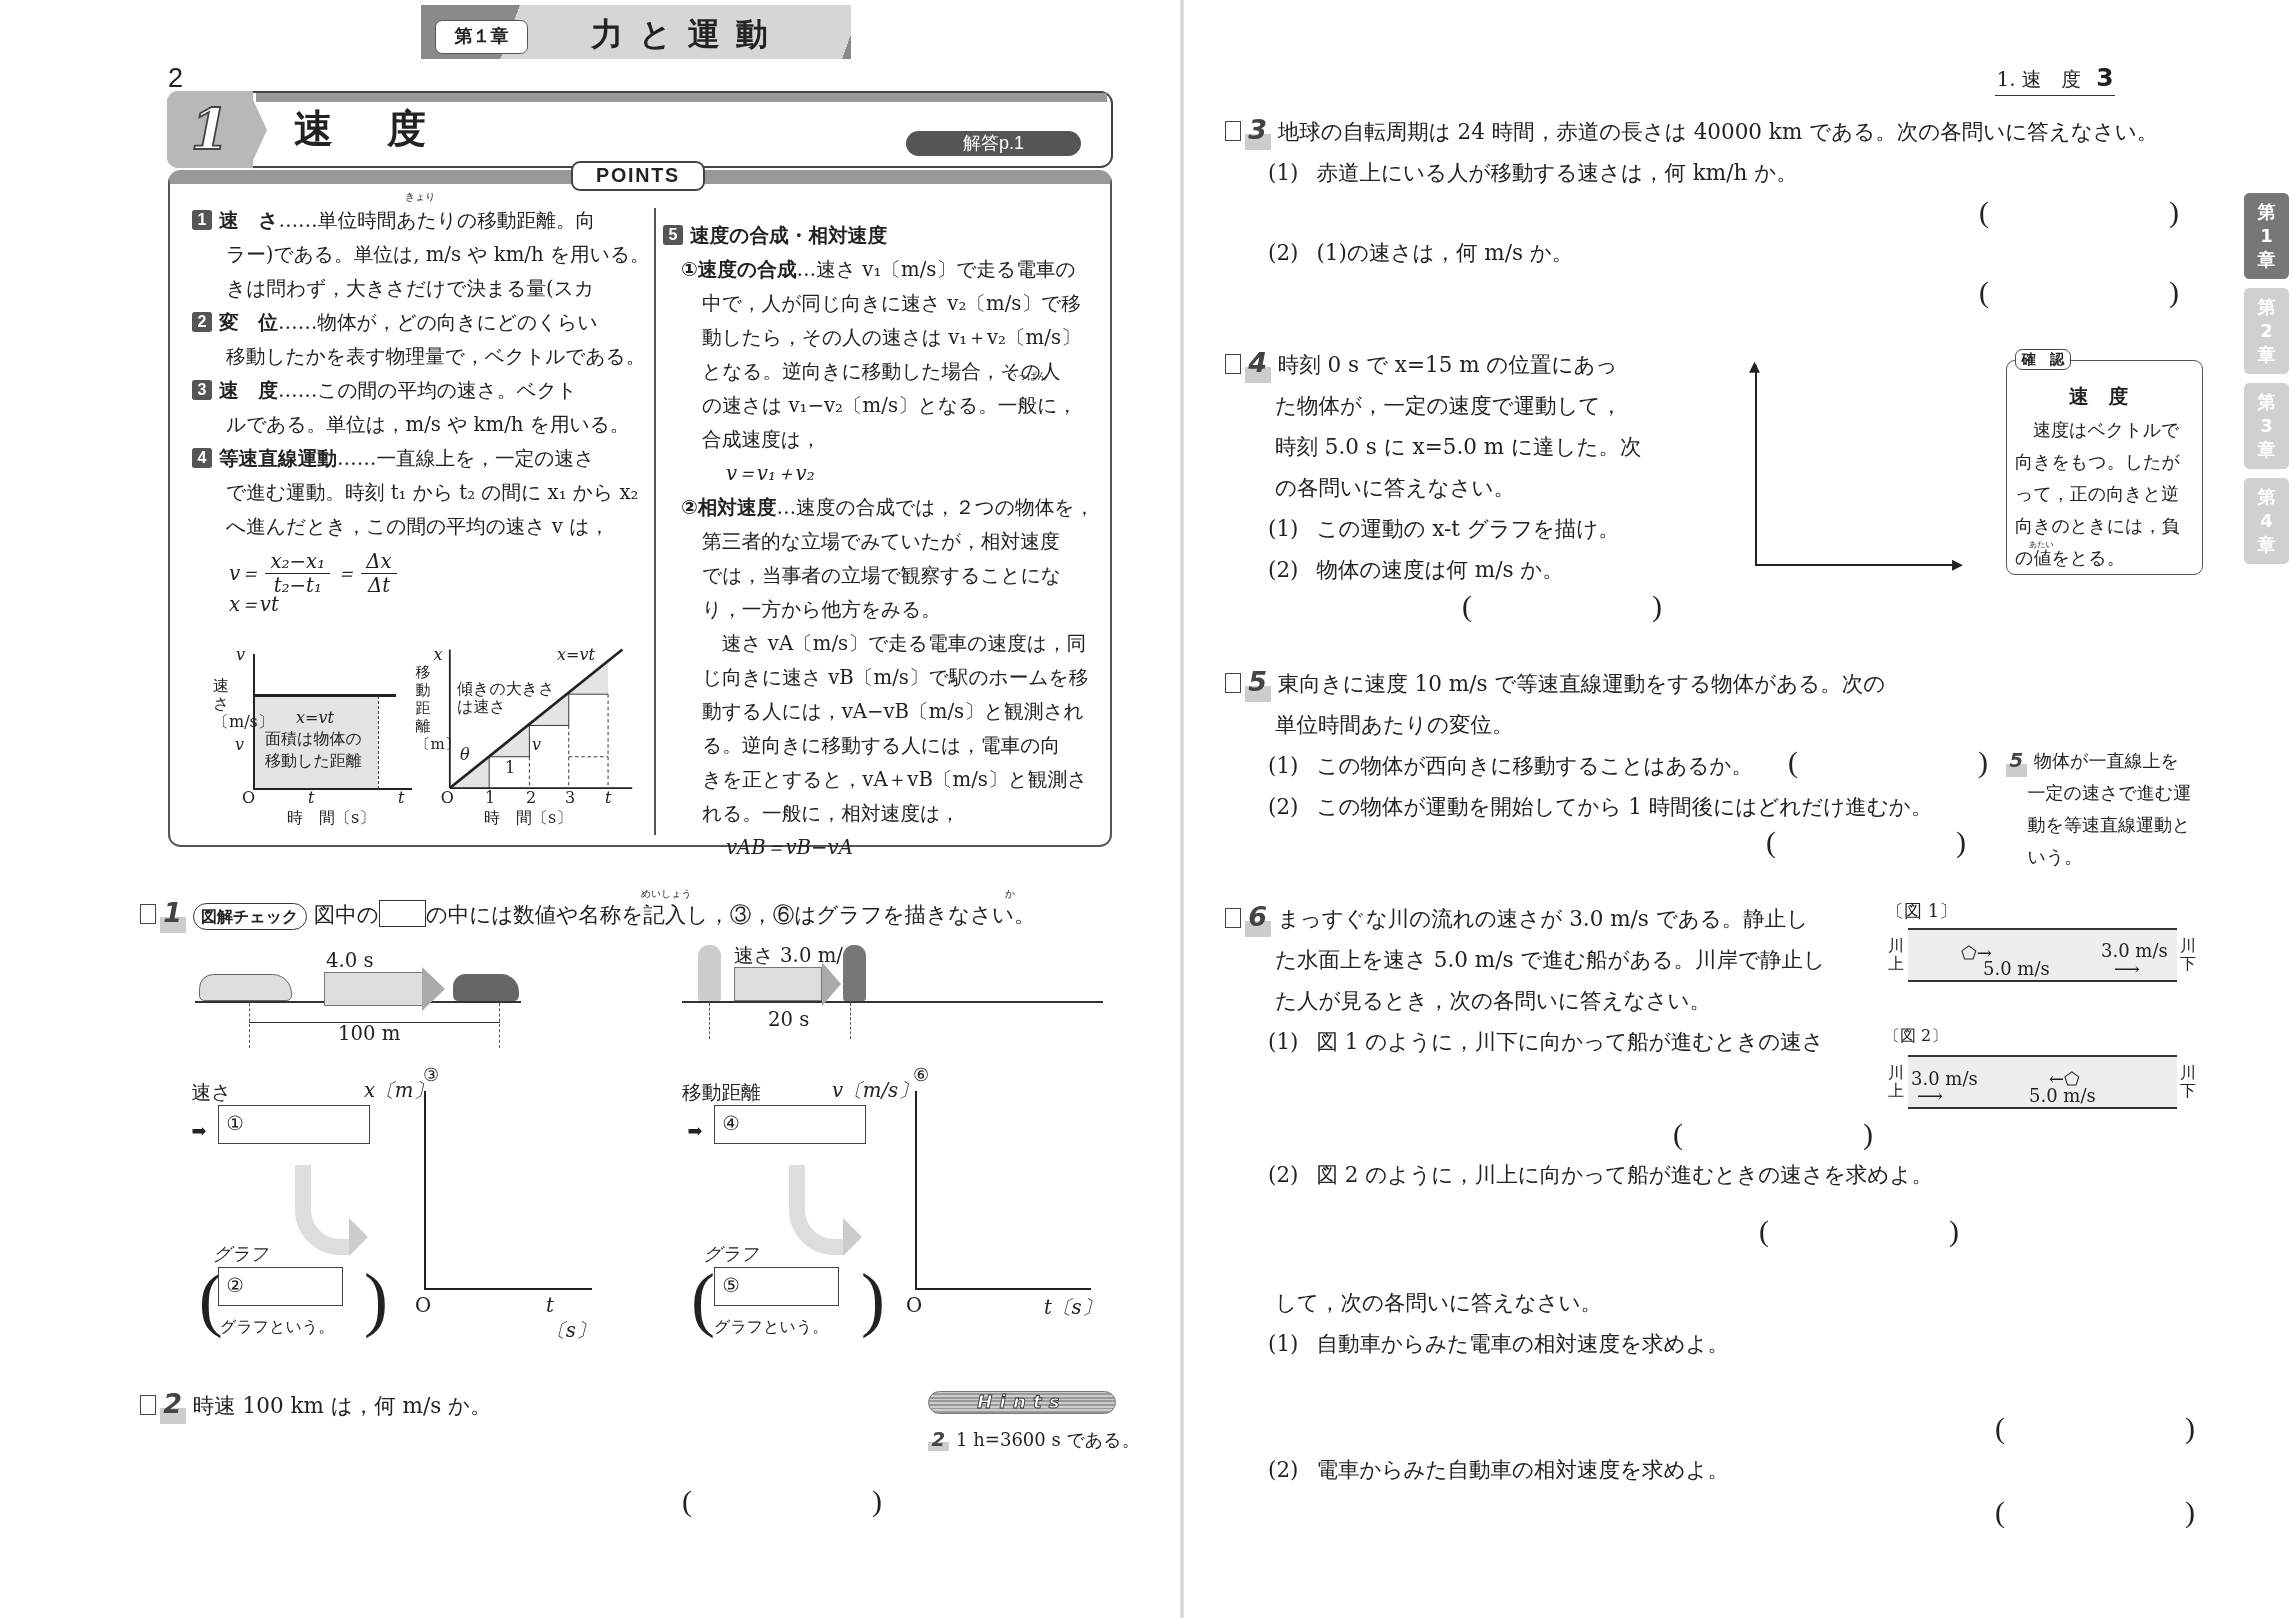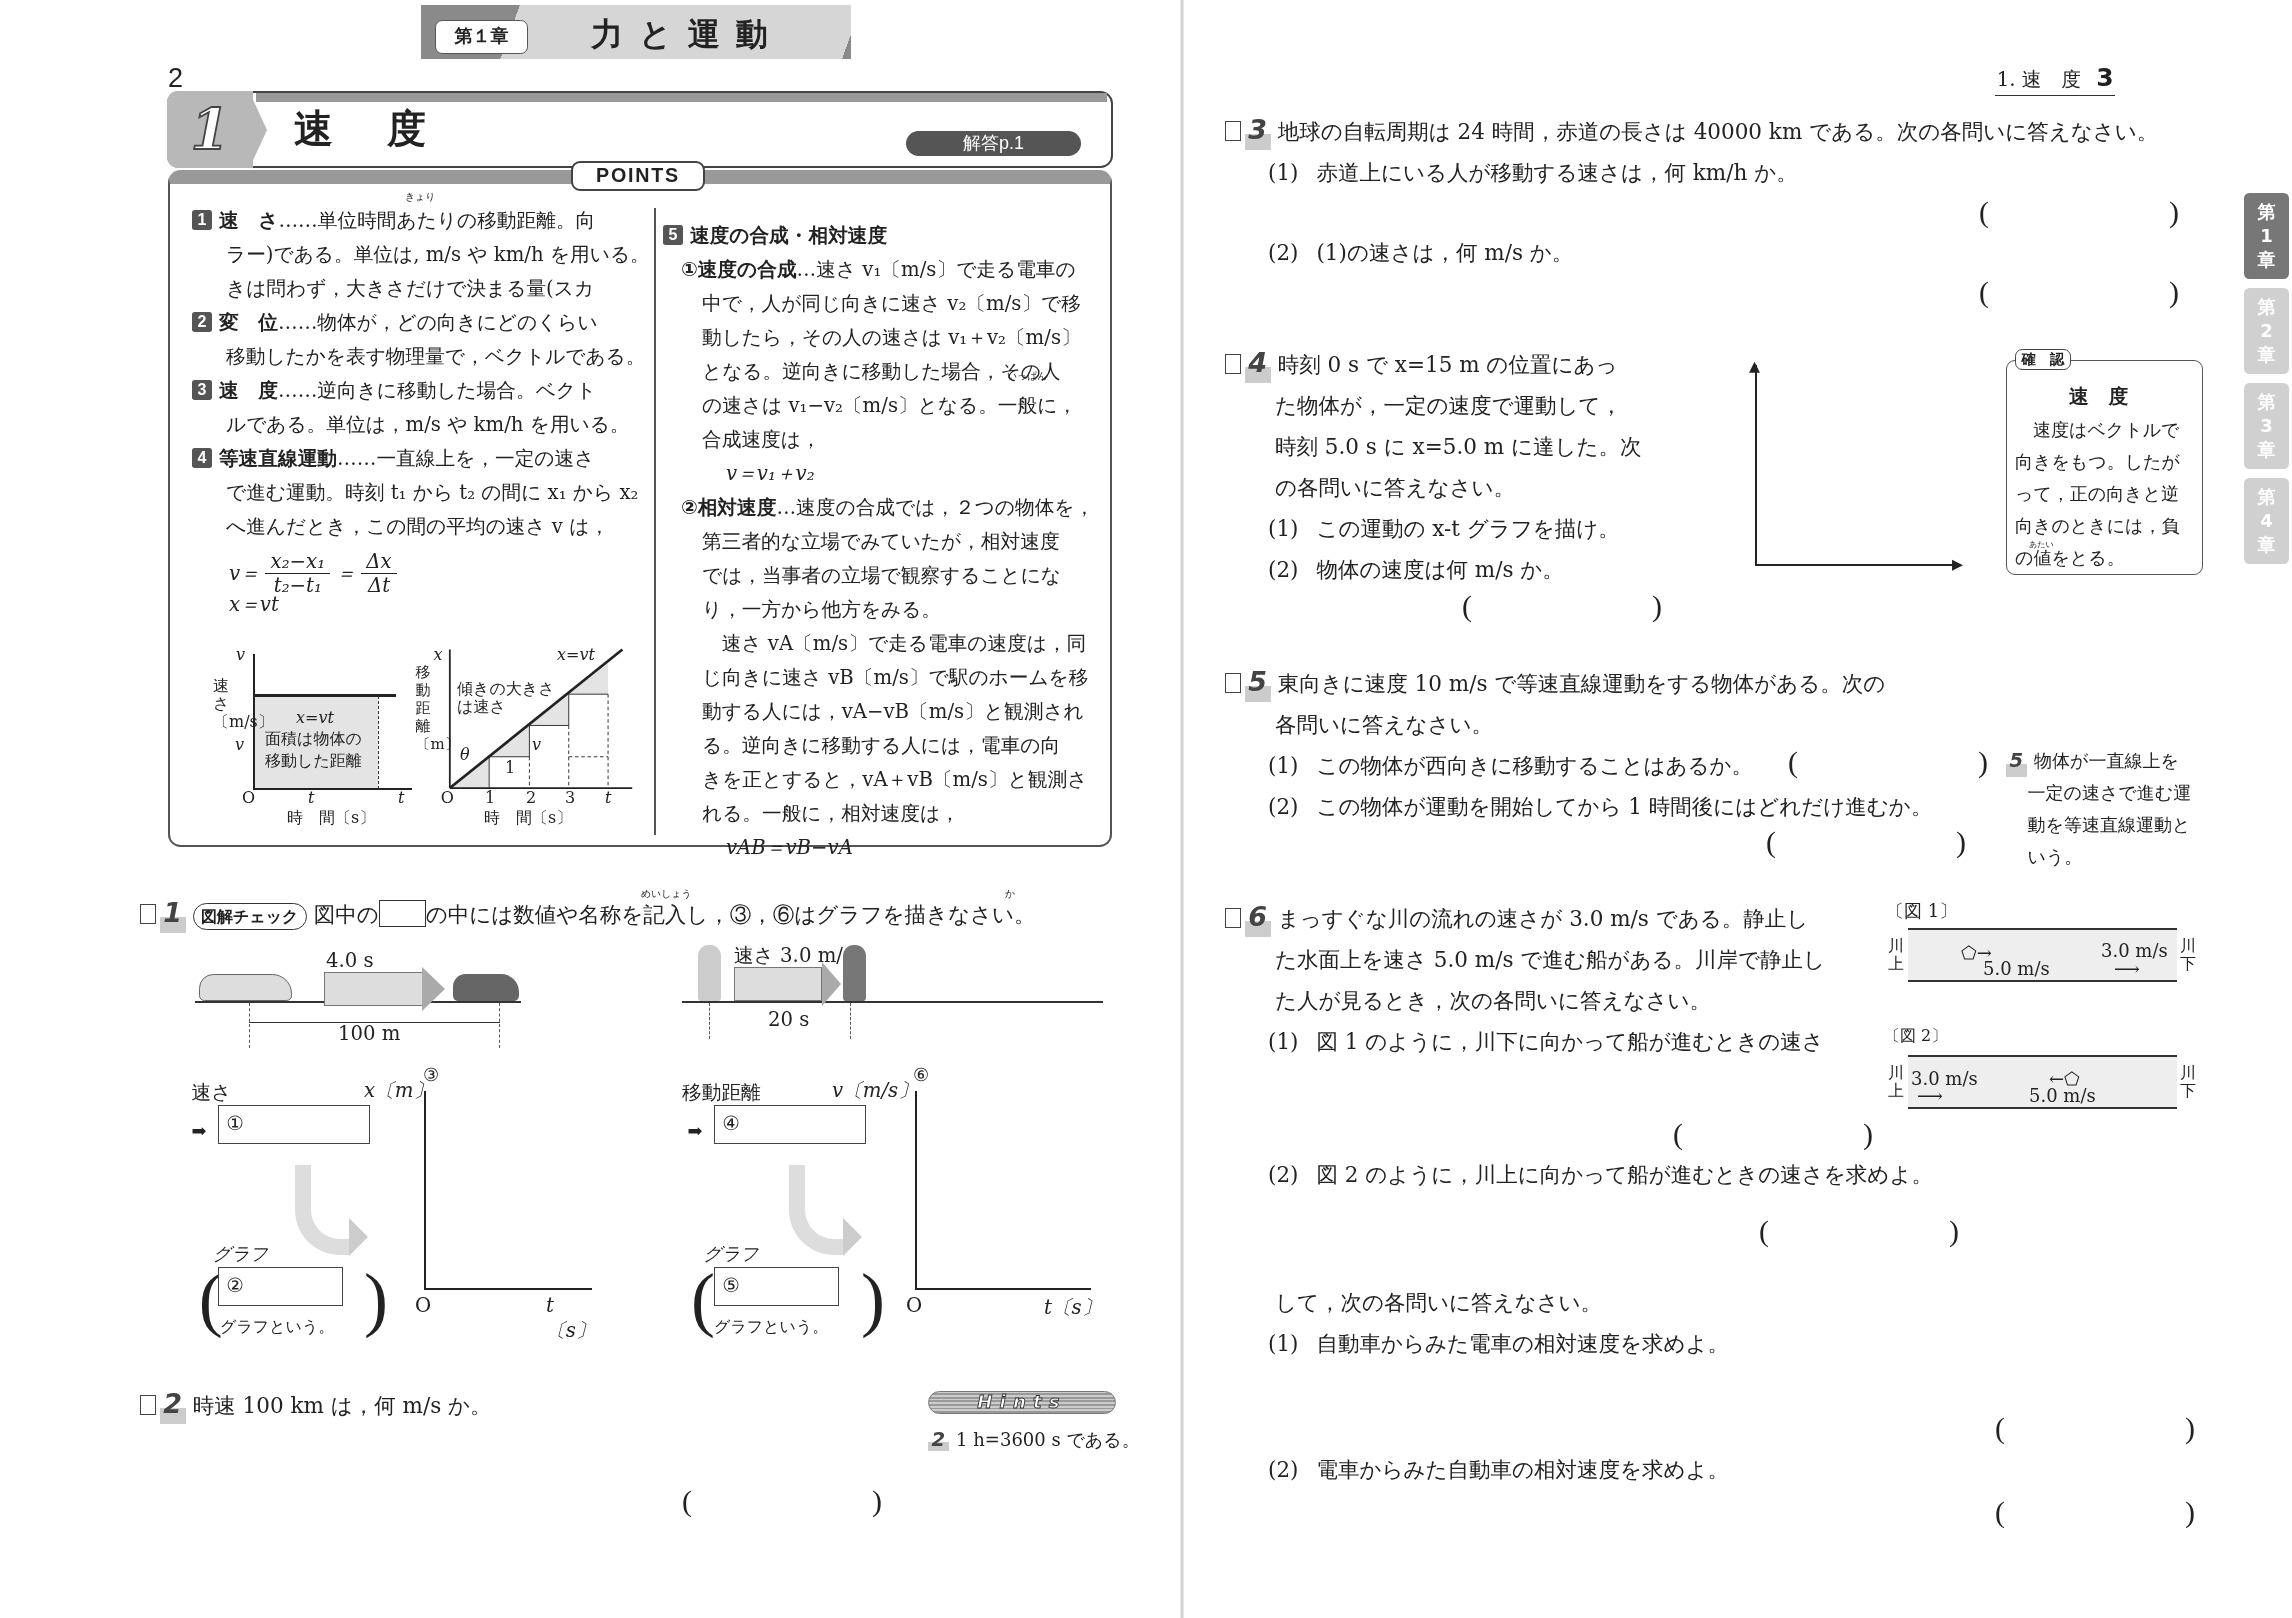--- a/index.html
+++ b/index.html
@@ -66,21 +66,21 @@
 <div class="abs pts-box"></div>
 <div class="abs pts-label">POINTS</div>
 <div class="abs pts-div"></div>
 
 <div class="abs txt" style="left:192px;top:204px">
   <div><span class="num-sq">1</span><span class="b">速　さ</span><span>……単位時間あたりの移動距離。向</span></div>
   <div style="padding-left:34px">ラー)である。単位は, m/s や km/h を用いる。</div>
   <div style="padding-left:34px">きは問わず，大きさだけで決まる量(スカ</div>
   <div><span class="num-sq">2</span><span class="b">変　位</span><span>……物体が，どの向きにどのくらい</span></div>
   <div style="padding-left:34px">移動したかを表す物理量で，ベクトルである。</div>
-  <div><span class="num-sq">3</span><span class="b">速　度</span><span>……逆向きに移動した場合。ベクト</span></div>
+  <div><span class="num-sq">3</span><span class="b">速　度</span><span>……この間の平均の速さ。ベクト</span></div>
   <div style="padding-left:34px">ルである。単位は，m/s や km/h を用いる。</div>
   <div><span class="num-sq">4</span><span class="b">等速直線運動</span><span>……一直線上を，一定の速さ</span></div>
   <div style="padding-left:34px">で進む運動。時刻 t₁ から t₂ の間に x₁ から x₂</div>
   <div style="padding-left:34px">へ進んだとき，この間の平均の速さ v は，</div>
 </div>
 <div class="abs" style="left:405px;top:190px;font-size:9.9px">きょり</div>
 
 <div class="abs it" style="left:229px;top:550px;font-size:19.7px;display:flex;align-items:center;gap:5.4px">
   <span>v＝</span>
   <span style="display:inline-flex;flex-direction:column;align-items:center">
@@ -306,21 +306,21 @@
   <div>　速度はベクトルで</div>
   <div>向きをもつ。したが</div>
   <div>って，正の向きと逆</div>
   <div>向きのときには，負</div>
   <div>の値をとる。</div>
 </div>
 <div class="abs" style="left:2029px;top:539px;font-size:8px">あたい</div>
 
 <div class="abs q" style="left:1225px;top:661px">
   <div><span class="qbox"></span><span class="qnum">5</span><span>東向きに速度 10 m/s で等速直線運動をする物体がある。次の</span></div>
-  <div style="padding-left:50px">各問いに答えなさい。</div>
+  <div style="padding-left:50px">単位時間あたりの変位。</div>
   <div style="padding-left:43px"><span style="margin-right:18px">(1)</span><span>この物体が西向きに移動することはあるか。</span></div>
   <div style="padding-left:43px"><span style="margin-right:18px">(2)</span><span>この物体が運動を開始してから 1 時間後にはどれだけ進むか。</span></div>
 </div>
 <div class="abs paren" style="left:1788px;top:742px">(　　　　　　)</div>
 <div class="abs paren" style="left:1766px;top:822px">(　　　　　　)</div>
 <div class="abs" style="left:2006px;top:745px;font-size:18px;line-height:32px;white-space:nowrap">
   <div><span class="qnum" style="font-size:19.7px">5</span><span>物体が一直線上を</span></div>
   <div style="padding-left:21.5px">一定の速さで進む運</div>
   <div style="padding-left:21.5px">動を等速直線運動と</div>
   <div style="padding-left:21.5px">いう。</div>

